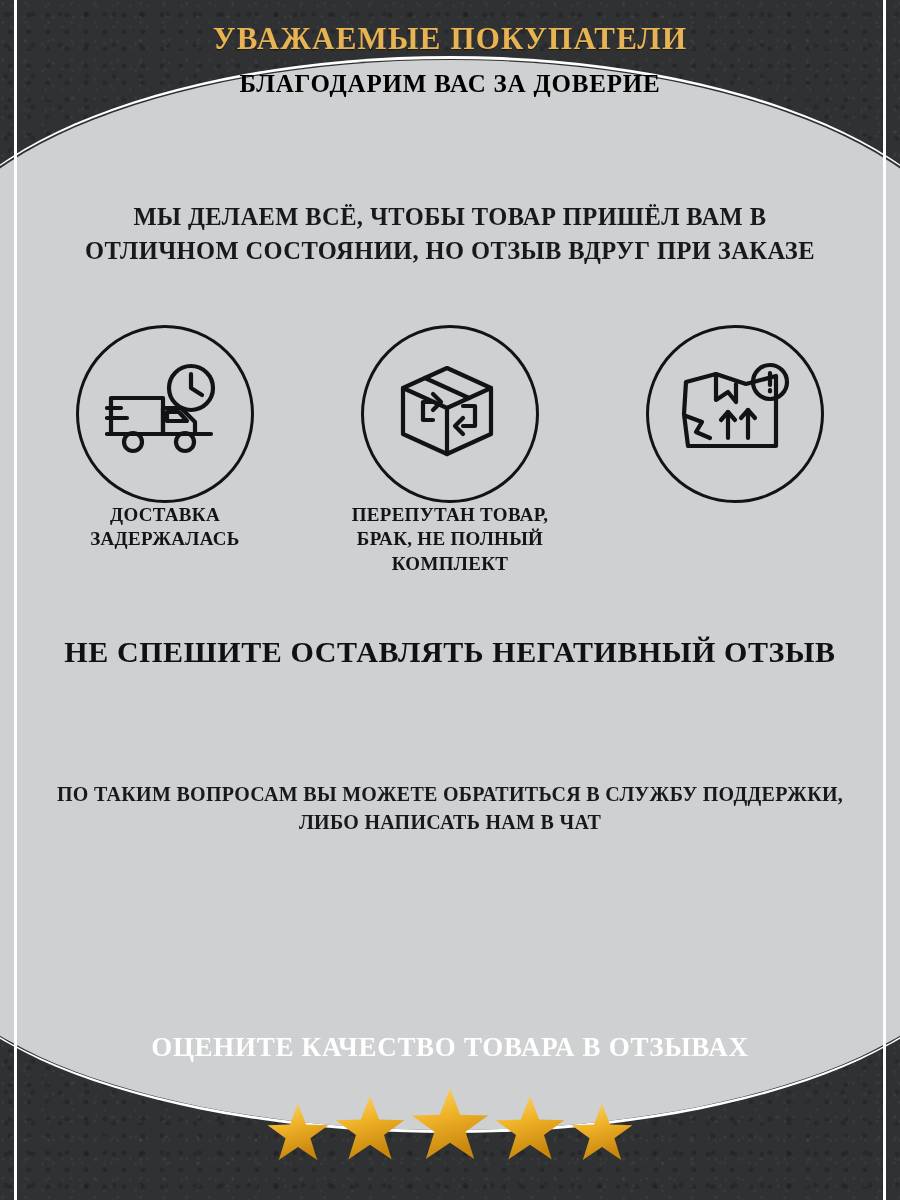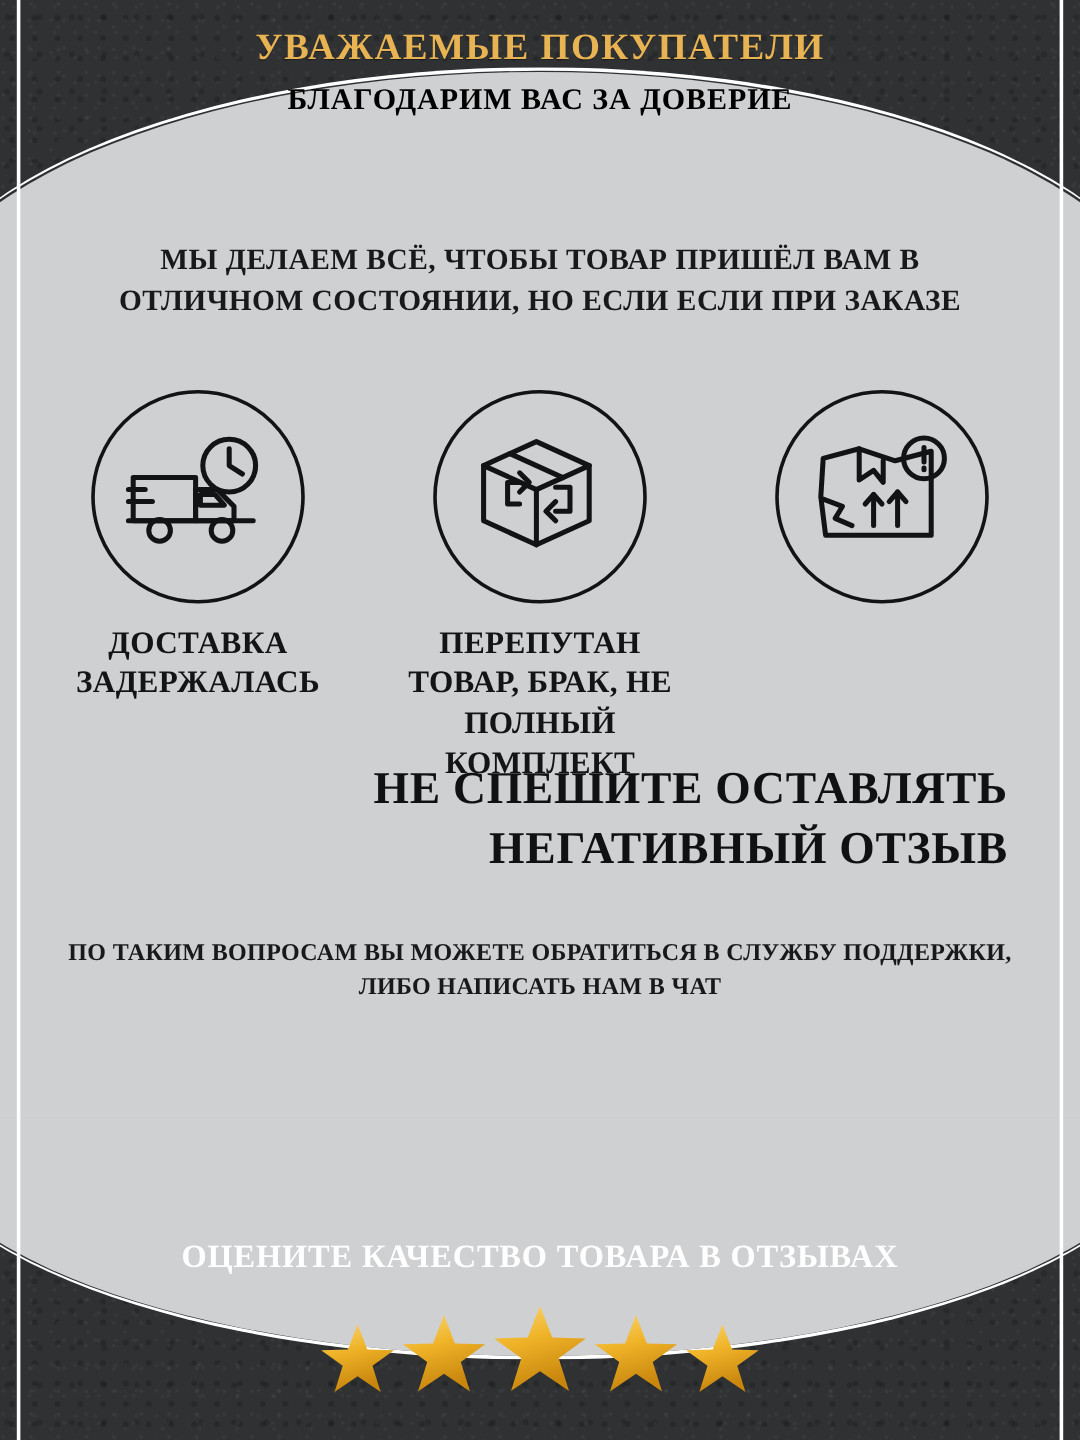--- a/index.html
+++ b/index.html
@@ -167,38 +167,37 @@
     width: 172px;
     height: 172px;
     border: 3.5px solid #111315;
     border-radius: 50%;
     display: flex;
     align-items: center;
     justify-content: center;
     background: transparent;
   }
   .icon-caption {
-    margin-top: 16px;
-    font-size: 26px;
+    font-size: 19px;
     font-weight: bold;
     letter-spacing: 0.3px;
     line-height: 1.28;
     text-align: center;
     color: #121416;
     max-width: 255px;
   }
 
   
   .headline {
     position: absolute;
     left: 60px;
     top: 632px;
     width: 780px;
-    text-align: right;
-    font-size: 38px;
+    text-align: center;
+    font-size: 30px;
     font-weight: bold;
     letter-spacing: 0.6px;
     line-height: 1.32;
     color: #0f1113;
     z-index: 5;
   }
 
   
   .support {
     position: absolute;
@@ -261,21 +260,21 @@
     <div class="curve-bottom-line"></div>
     <div class="rail rail-left"></div>
     <div class="rail rail-right"></div>
   </div>
 
   <div class="header">
     <div class="header-title">УВАЖАЕМЫЕ ПОКУПАТЕЛИ</div>
     <div class="header-sub">БЛАГОДАРИМ ВАС ЗА ДОВЕРИЕ</div>
   </div>
 
-  <div class="intro">МЫ ДЕЛАЕМ ВСЁ, ЧТОБЫ ТОВАР ПРИШЁЛ ВАМ В ОТЛИЧНОМ СОСТОЯНИИ, НО ЕСЛИ ЕСЛИ ПРИ ЗАКАЗЕ</div>
+  <div class="intro">МЫ ДЕЛАЕМ ВСЁ, ЧТОБЫ ТОВАР ПРИШЁЛ ВАМ В ОТЛИЧНОМ СОСТОЯНИИ, НО ОТЗЫВ ВДРУГ ПРИ ЗАКАЗЕ</div>
 
   <div class="icons-row">
 
     <div class="icon-item">
       <div class="icon-circle">
         <span>
           <svg width="120" height="100" viewBox="0 0 120 100">
             <g fill="none" stroke="#111315" stroke-width="4.2" stroke-linejoin="round" stroke-linecap="round">
 
               <path d="M6 36 H58 V72 H6 Z"></path>

